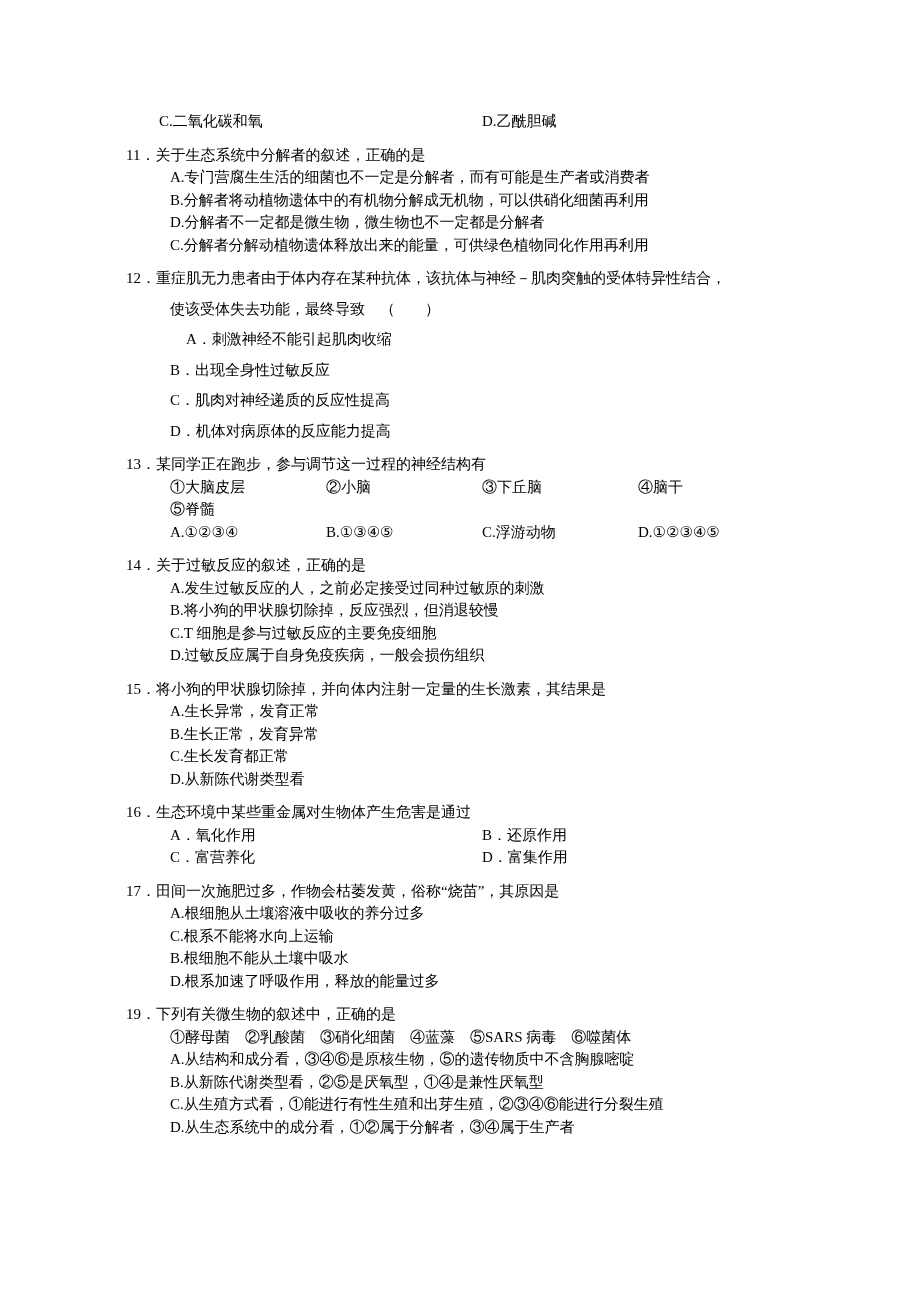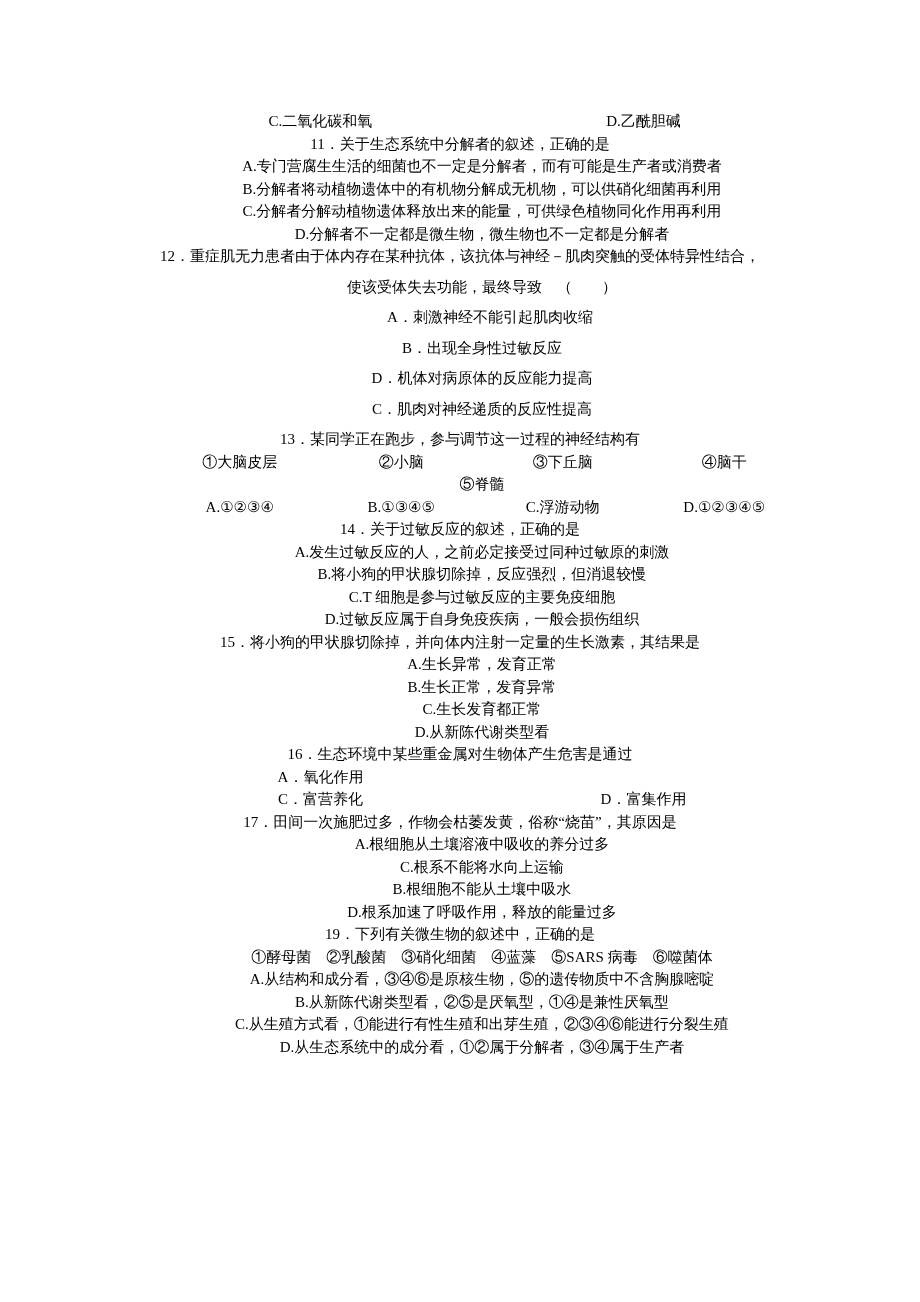--- a/index.html
+++ b/index.html
@@ -9,39 +9,38 @@
     font-family: "SimSun", "宋体", serif;
     font-size: 15px;
     line-height: 1.5;
     color: #000;
   }
   .page {
     width: 920px;
     min-height: 1302px;
     box-sizing: border-box;
     padding: 110px 115px 80px 115px;
-    text-align: center;
   }
   .row-options {
     display: flex;
     flex-wrap: wrap;
   }
   .row-options .opt {
     flex: 0 0 50%;
     box-sizing: border-box;
   }
   .row-options-4 {
     display: flex;
   }
   .row-options-4 .opt {
     flex: 0 0 25%;
     box-sizing: border-box;
   }
   .q-block {
-    margin: 0;
+    margin: 11px;
   }
   .stem {
     padding-left: 0;
     text-indent: -44px;
     margin-left: 44px;
   }
   .stem2 {
     padding-left: 44px;
   }
   .sub {
@@ -61,31 +60,31 @@
 
   <div class="row-options sub">
     <div class="opt">C.二氧化碳和氧</div>
     <div class="opt">D.乙酰胆碱</div>
   </div>
 
   <div class="q-block">
     <div class="stem">11．关于生态系统中分解者的叙述，正确的是</div>
     <div class="sub">A.专门营腐生生活的细菌也不一定是分解者，而有可能是生产者或消费者</div>
     <div class="sub">B.分解者将动植物遗体中的有机物分解成无机物，可以供硝化细菌再利用</div>
+    <div class="sub">D.分解者不一定都是微生物，微生物也不一定都是分解者</div>
     <div class="sub">C.分解者分解动植物遗体释放出来的能量，可供绿色植物同化作用再利用</div>
-    <div class="sub">D.分解者不一定都是微生物，微生物也不一定都是分解者</div>
   </div>
 
   <div class="q-block">
     <div class="stem">12．重症肌无力患者由于体内存在某种抗体，该抗体与神经－肌肉突触的受体特异性结合，</div>
     <div class="stem2 spaced">使该受体失去功能，最终导致　（　　）</div>
     <div class="sub-indent spaced">A．刺激神经不能引起肌肉收缩</div>
     <div class="sub spaced">B．出现全身性过敏反应</div>
+    <div class="sub spaced">C．肌肉对神经递质的反应性提高</div>
     <div class="sub spaced">D．机体对病原体的反应能力提高</div>
-    <div class="sub spaced">C．肌肉对神经递质的反应性提高</div>
   </div>
 
   <div class="q-block spaced">
     <div class="stem">13．某同学正在跑步，参与调节这一过程的神经结构有</div>
     <div class="row-options-4 sub">
       <div class="opt">①大脑皮层</div>
       <div class="opt">②小脑</div>
       <div class="opt">③下丘脑</div>
       <div class="opt">④脑干</div>
     </div>
@@ -111,20 +110,21 @@
     <div class="sub">A.生长异常，发育正常</div>
     <div class="sub">B.生长正常，发育异常</div>
     <div class="sub">C.生长发育都正常</div>
     <div class="sub">D.从新陈代谢类型看</div>
   </div>
 
   <div class="q-block">
     <div class="stem">16．生态环境中某些重金属对生物体产生危害是通过</div>
     <div class="row-options sub">
       <div class="opt">A．氧化作用</div>
+      <div class="opt">B．还原作用</div>
     </div>
     <div class="row-options sub">
       <div class="opt">C．富营养化</div>
       <div class="opt">D．富集作用</div>
     </div>
   </div>
 
   <div class="q-block">
     <div class="stem">17．田间一次施肥过多，作物会枯萎发黄，俗称“烧苗”，其原因是</div>
     <div class="sub">A.根细胞从土壤溶液中吸收的养分过多</div>

